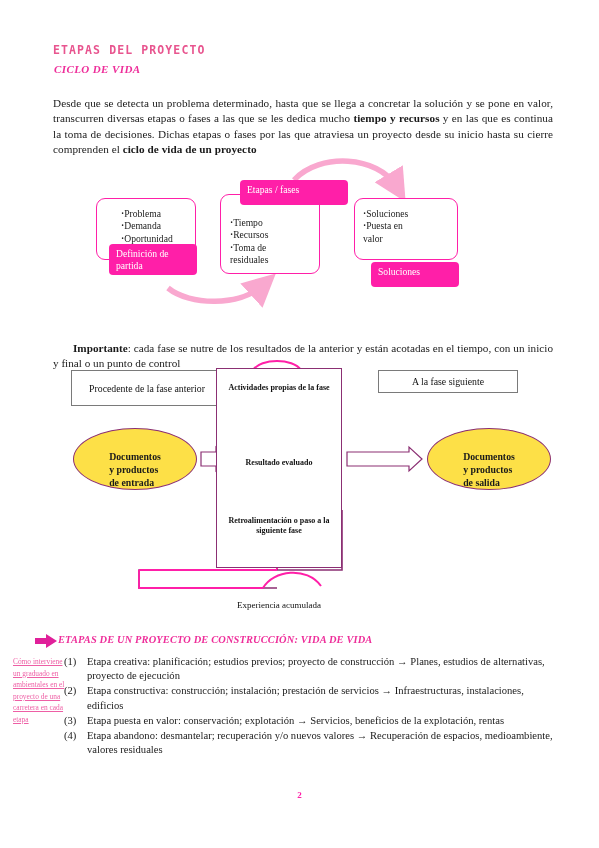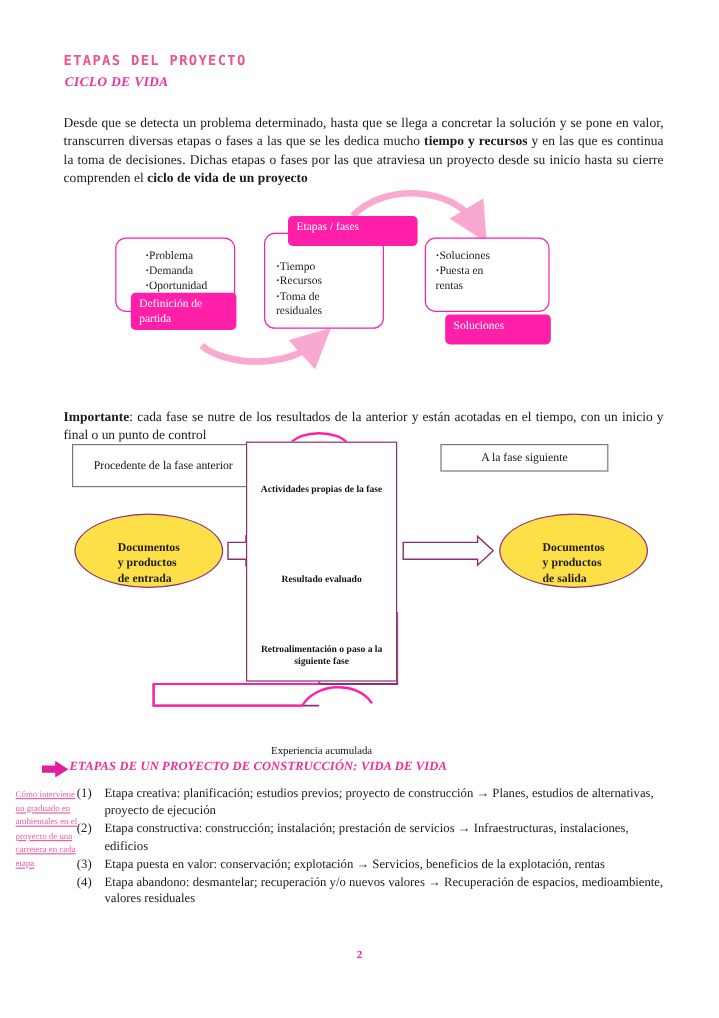--- a/index.html
+++ b/index.html
@@ -62,24 +62,24 @@
   #card-c ul{padding:9px 0 0 8px;}
   #tab-c{left:371px;top:102px;width:88px;height:25px;}
 
   .arcsvg{position:absolute;left:0;top:0;overflow:visible;}
 
   
   #importante{
     position:absolute;left:53px;top:330px;width:500px;
     font-size:11.2px;line-height:15.2px;text-align:justify;
   }
-  #importante b{font-weight:bold;}
-
-  
-  .d2{position:absolute;left:0;top:360px;width:569px;height:265px;}
+  #importante b{font-weight:bold;margin-left:20px;}
+
+  
+  .d2{position:absolute;left:11px;top:360px;width:569px;height:265px;}
   .rectbox{
     position:absolute;border:1px solid #7a7a7a;background:#fff;
     box-sizing:border-box;display:flex;align-items:center;
     justify-content:center;text-align:center;
     font-size:9.8px;line-height:13px;color:#111;
   }
   #box-prev{left:60px;top:10px;width:152px;height:36px;}
   #box-next{left:367px;top:10px;width:140px;height:23px;}
 
   .ellipse{
@@ -90,21 +90,21 @@
   .ellipse .etxt{font-size:9.8px;line-height:13px;text-align:left;}
   #ell-in{left:62px;top:68px;width:124px;height:62px;}
   #ell-out{left:416px;top:68px;width:124px;height:62px;}
 
   #panel{
     position:absolute;left:205px;top:8px;width:126px;height:200px;
     border:1.2px solid #8b2f73;background:#fff;box-sizing:border-box;
   }
   .plabel{
     position:absolute;text-align:center;font-size:8px;line-height:10px;
-    font-weight:bold;color:#111;width:126px;left:205px;margin-top:20px;
+    font-weight:bold;color:#111;width:126px;left:205px;
   }
   #pl1{top:23px;}
   #pl2{top:98px;}
   #pl3{top:156px;}
   #pl4{top:240px;left:205px;font-weight:normal;font-size:9px;}
 
   
   #sec-head{
     position:absolute;left:58px;top:634px;
     font-size:10.4px;font-style:italic;font-weight:bold;
@@ -172,21 +172,21 @@
         <li>Toma de</li>
         <li class="cont">residuales</li>
       </ul>
     </div>
     <div class="tab" id="tab-b">Etapas / fases</div>
 
     <div class="card" id="card-c">
       <ul>
         <li>Soluciones</li>
         <li>Puesta en</li>
-        <li class="cont">rentas</li>
+        <li class="cont">valor</li>
       </ul>
     </div>
     <div class="tab" id="tab-c">Soluciones</div>
   </div>
 
   <p id="importante"><b>Importante</b><span>: cada fase se nutre de los resultados de la anterior y están acotadas en el tiempo, con un inicio y final o un punto de control</span></p>
 
   <div class="d2">
 
     <svg class="arcsvg" width="599" height="265">

